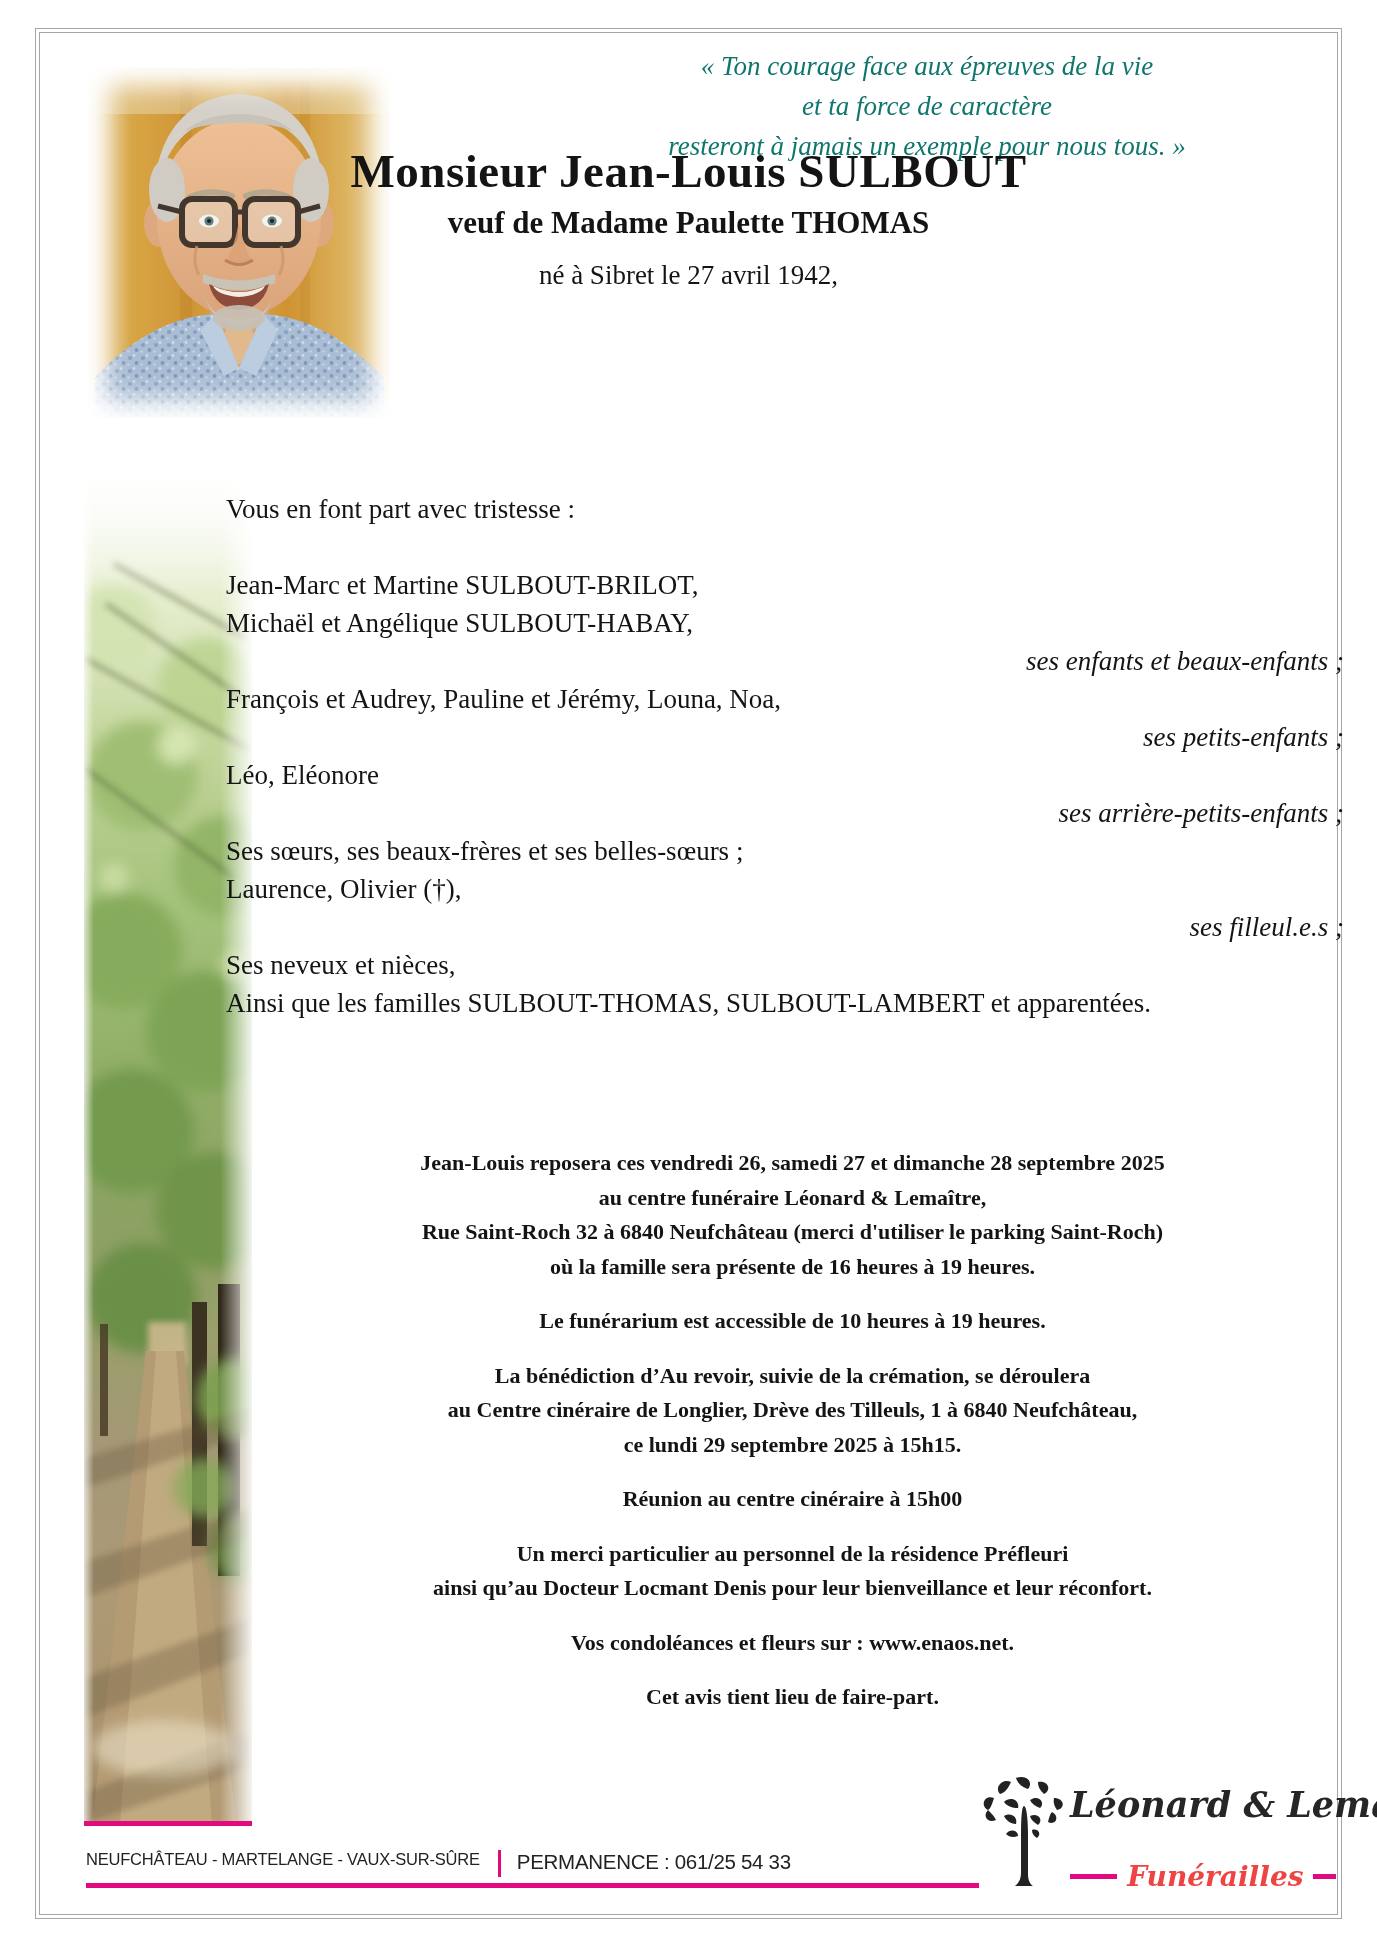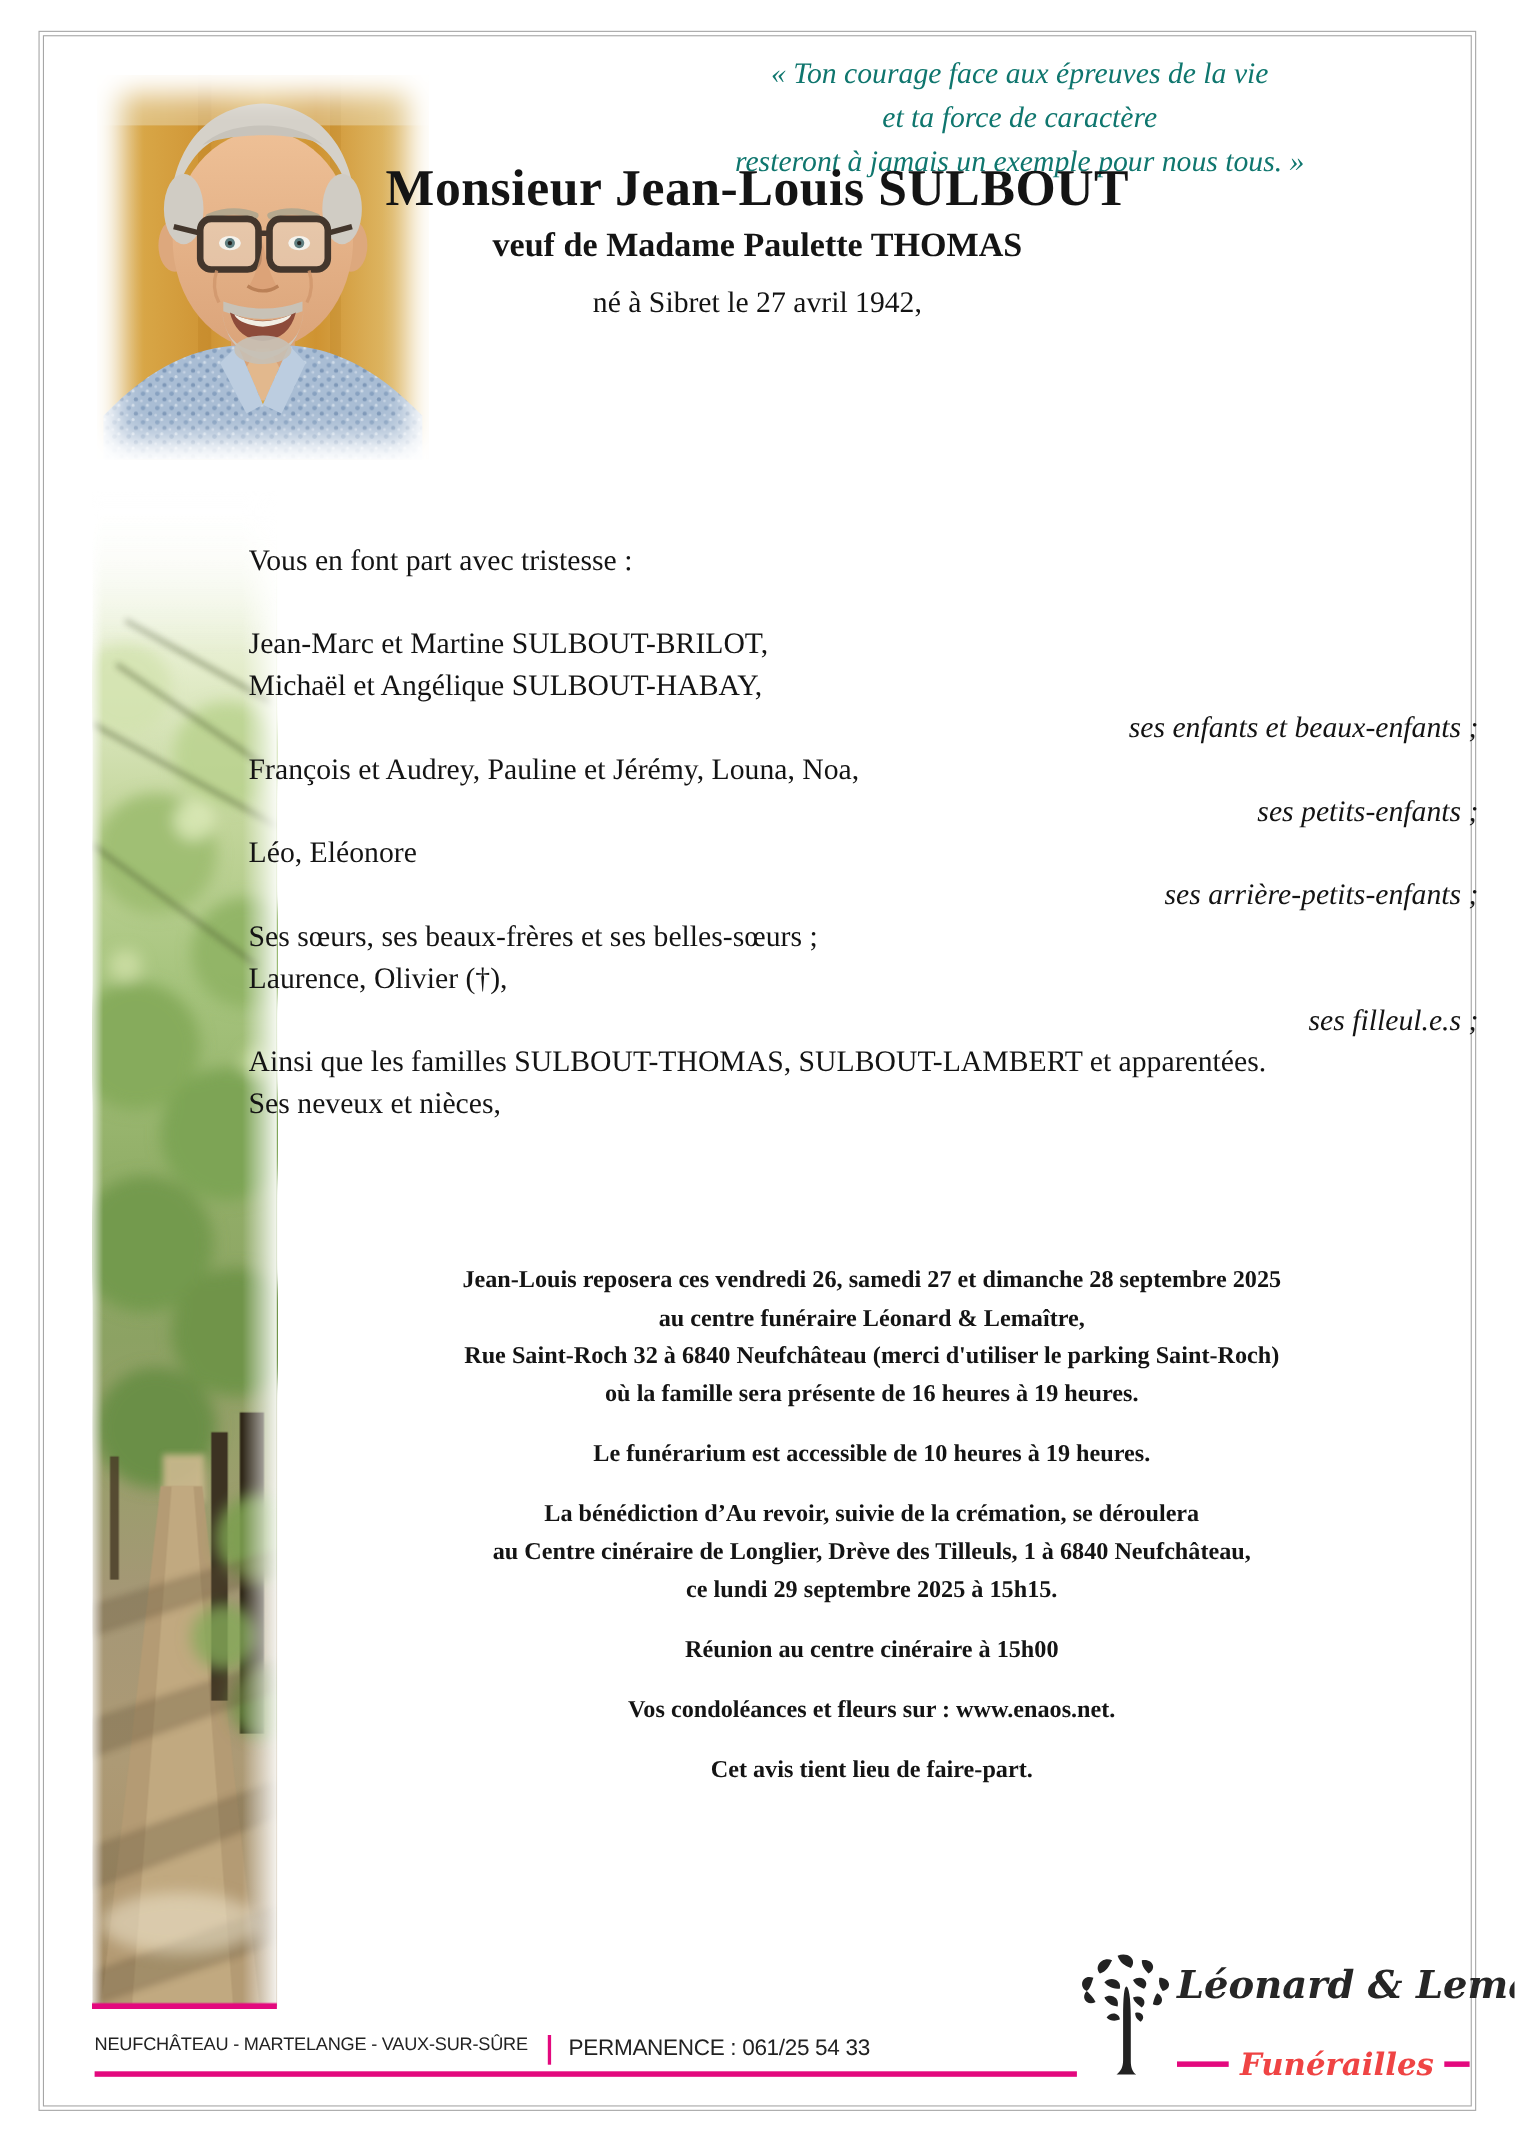--- a/index.html
+++ b/index.html
@@ -256,41 +256,45 @@
     <div class="a-line">Jean-Marc et Martine SULBOUT-BRILOT,</div>
     <div class="a-line">Michaël et Angélique SULBOUT-HABAY,</div>
     <div class="a-line right">ses enfants et beaux-enfants ;</div>
     <div class="a-line">François et Audrey, Pauline et Jérémy, Louna, Noa,</div>
     <div class="a-line right">ses petits-enfants ;</div>
     <div class="a-line">Léo, Eléonore</div>
     <div class="a-line right">ses arrière-petits-enfants ;</div>
     <div class="a-line">Ses sœurs, ses beaux-frères et ses belles-sœurs ;</div>
     <div class="a-line">Laurence, Olivier (†),</div>
     <div class="a-line right">ses filleul.e.s ;</div>
+    <div class="a-line">Ses neveux et nièces,</div>
     <div class="a-line">Ainsi que les familles SULBOUT-THOMAS, SULBOUT-LAMBERT et apparentées.</div>
-    <div class="a-line">Ses neveux et nièces,</div>
   </div>
 
   <div class="details">
     <div class="para">
       <div>Jean-Louis reposera ces vendredi 26, samedi 27 et dimanche 28 septembre 2025</div>
       <div>au centre funéraire Léonard &amp; Lemaître,</div>
       <div>Rue Saint-Roch 32 à 6840 Neufchâteau (merci d'utiliser le parking Saint-Roch)</div>
       <div>où la famille sera présente de 16 heures à 19 heures.</div>
     </div>
     <div class="para">
       <div>Le funérarium est accessible de 10 heures à 19 heures.</div>
     </div>
     <div class="para">
       <div>La bénédiction d’Au revoir, suivie de la crémation, se déroulera</div>
       <div>au Centre cinéraire de Longlier, Drève des Tilleuls, 1 à 6840 Neufchâteau,</div>
       <div>ce lundi 29 septembre 2025 à 15h15.</div>
     </div>
     <div class="para">
       <div>Réunion au centre cinéraire à 15h00</div>
+    </div>
+    <div class="para">
+      <div>Un merci particulier au personnel de la résidence Préfleuri</div>
+      <div>ainsi qu’au Docteur Locmant Denis pour leur bienveillance et leur réconfort.</div>
     </div>
     <div class="para">
       <div>Vos condoléances et fleurs sur : www.enaos.net.</div>
     </div>
     <div class="para">
       <div>Cet avis tient lieu de faire-part.</div>
     </div>
   </div>
 
   <div class="footer-left">

